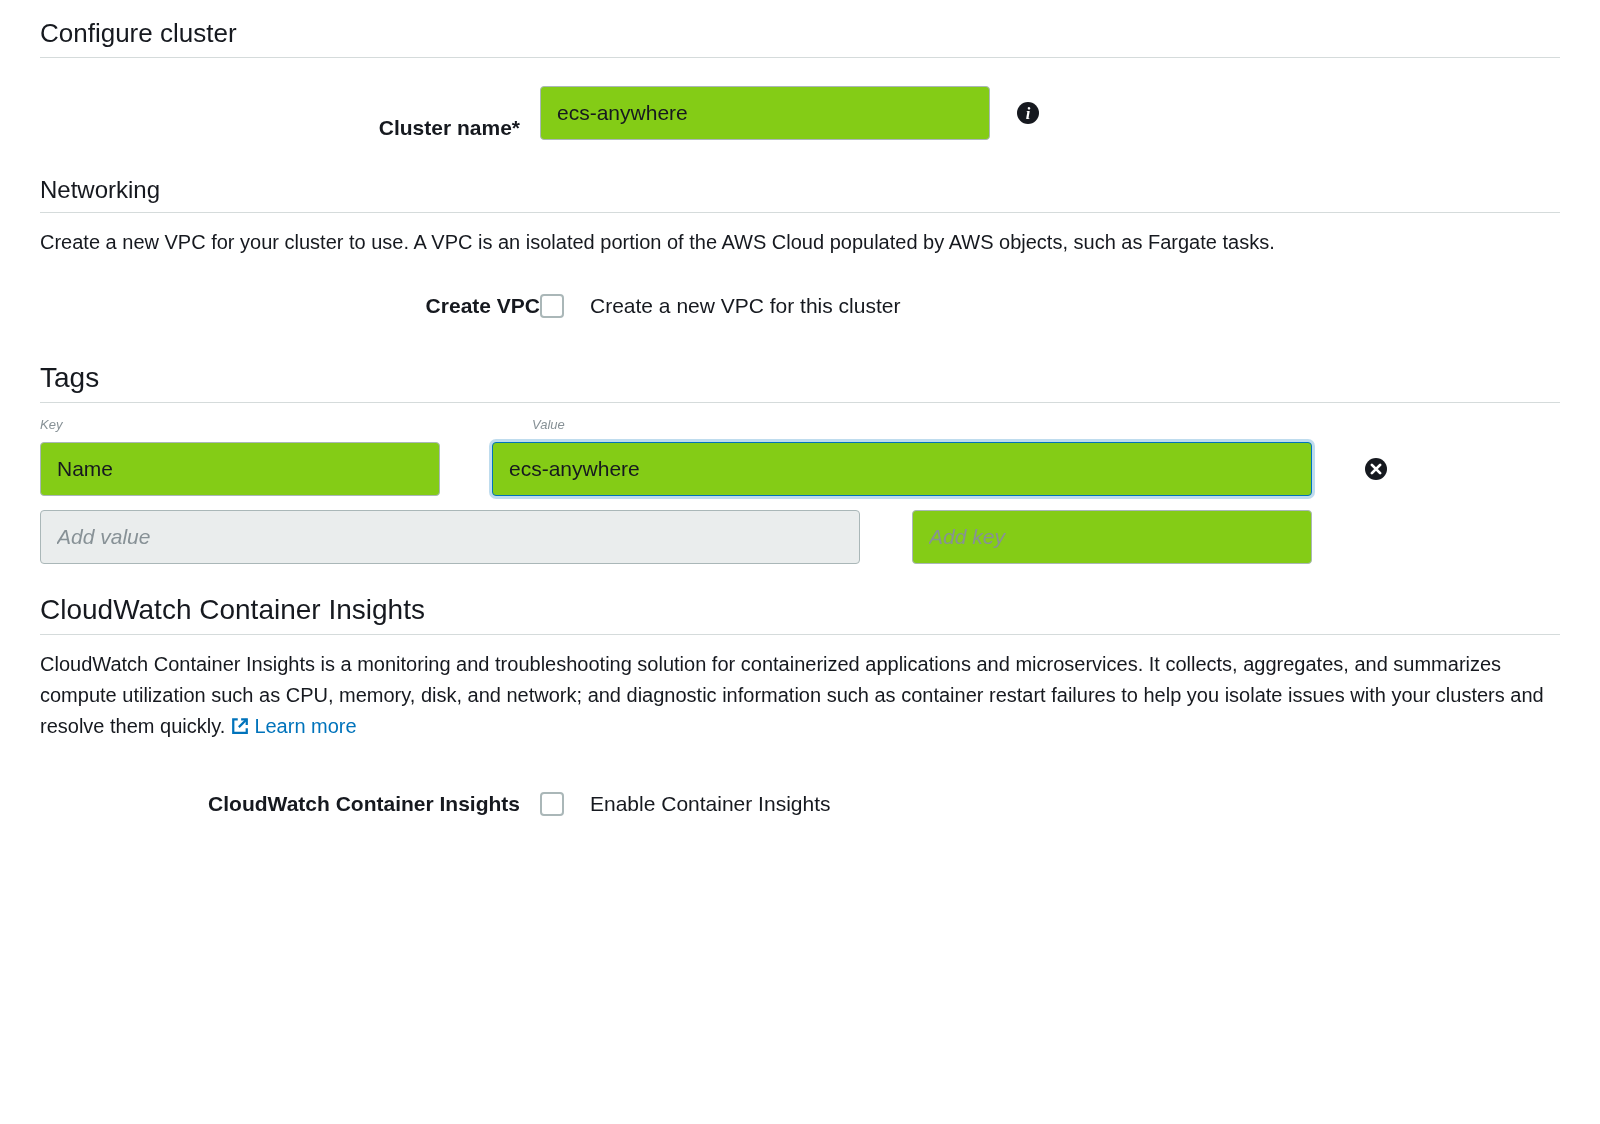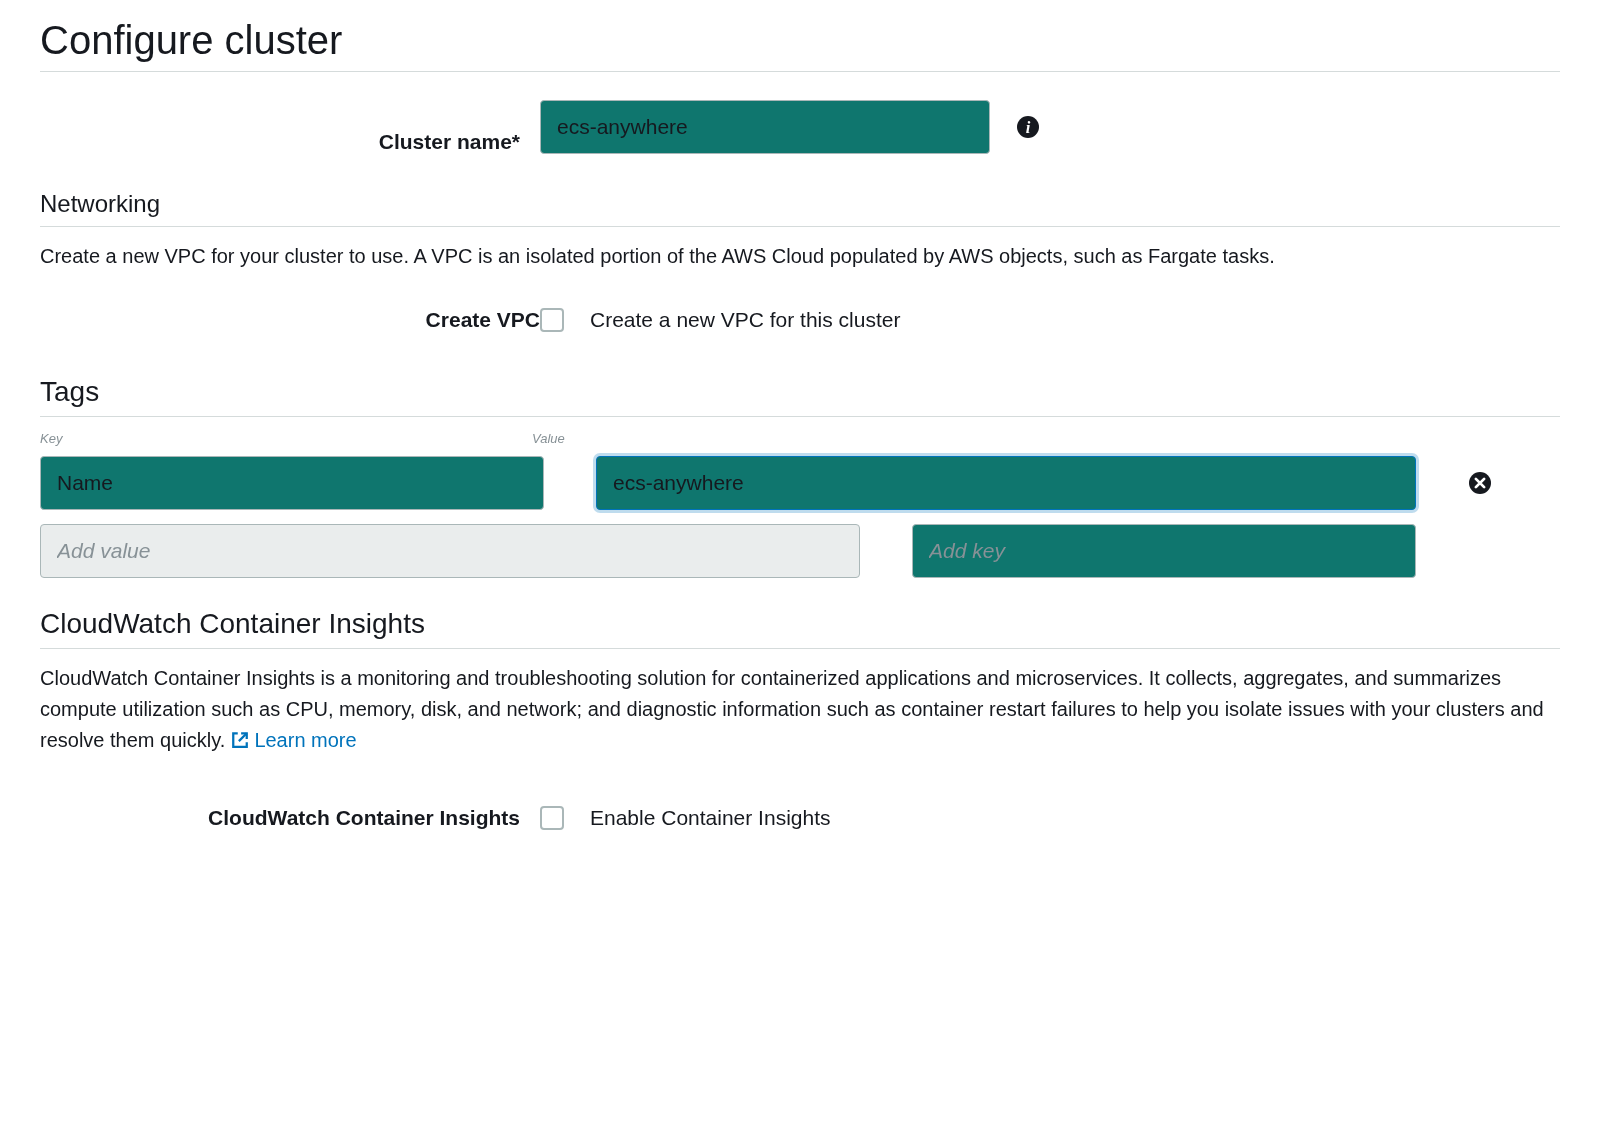--- a/index.html
+++ b/index.html
@@ -15,21 +15,21 @@
     width: 1600px;
     min-height: 1124px;
     padding: 18px 40px 40px 40px;
   }
 
   h1.section, h2.section {
     font-weight: 400;
     color: #16191f;
     margin: 0 0 8px 0;
   }
-  h1.section { font-size: 40px; }
+  h1.section { font-size: 26px; }
   h2.section { font-size: 24px; }
   h3.section { font-size: 28px; font-weight: 400; margin: 0 0 8px 0; }
 
   .rule {
     border: none;
     border-top: 1px solid #d5dbdb;
     margin: 2px 0 14px 0;
   }
 
   .form-row {
@@ -50,21 +50,21 @@
     gap: 26px;
   }
 
   input[type="text"].text-field {
     height: 54px;
     border: 1px solid #aab7b8;
     border-radius: 4px;
     padding: 0 16px;
     font-size: 21px;
     color: #16191f;
-    background: #0f766e;
+    background: #84cc16;
     outline: none;
   }
   input[type="text"].text-field::placeholder {
     color: #879196;
     font-style: italic;
   }
   .cluster-name-input { width: 450px; }
 
   .info-icon, .remove-icon {
     display: inline-flex;
@@ -125,21 +125,21 @@
     color: #879196;
     font-size: 13px;
   }
   .tags-headers .col.key { width: 440px; }
   .tags-row {
     display: flex;
     align-items: center;
     gap: 52px;
     margin-bottom: 14px;
   }
-  .tags-row .key-input { width: 504px; }
+  .tags-row .key-input { width: 400px; }
   .tags-row .value-input { width: 820px; }
 
   input.text-field.disabled {
     background: #eaeded;
     color: #879196;
   }
   input.text-field.focused {
     border: 1px solid #0073bb;
     box-shadow: 0 0 0 3px rgba(0,115,187,0.25);
   }

